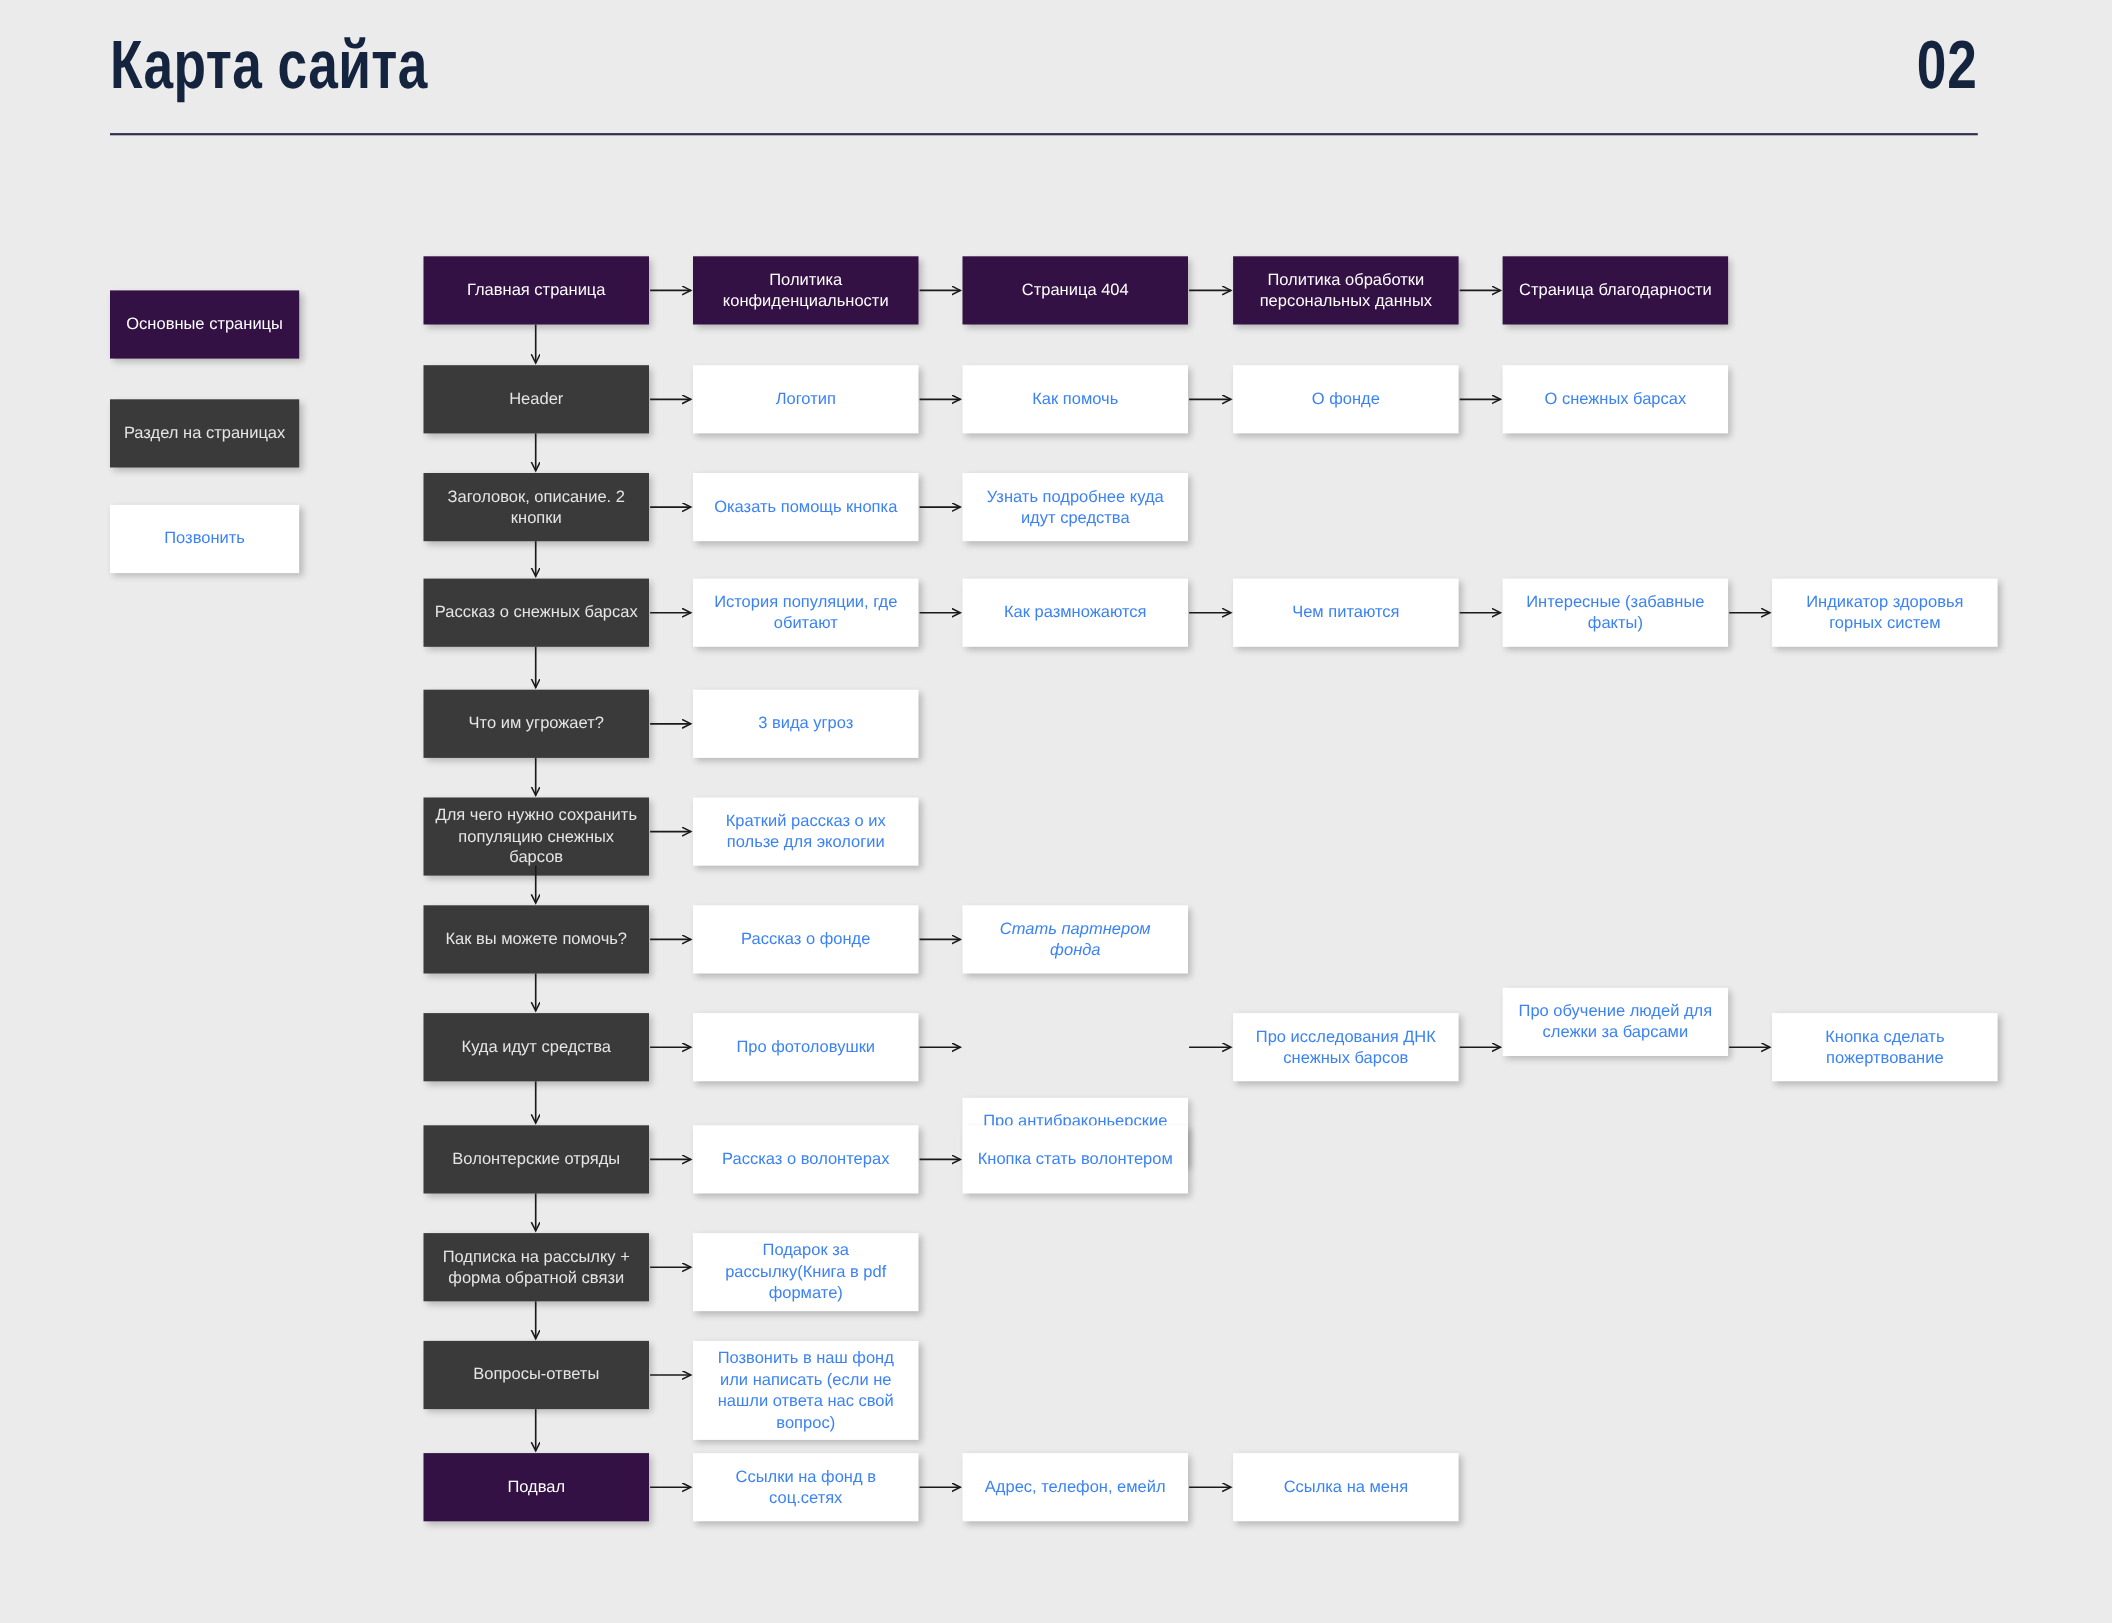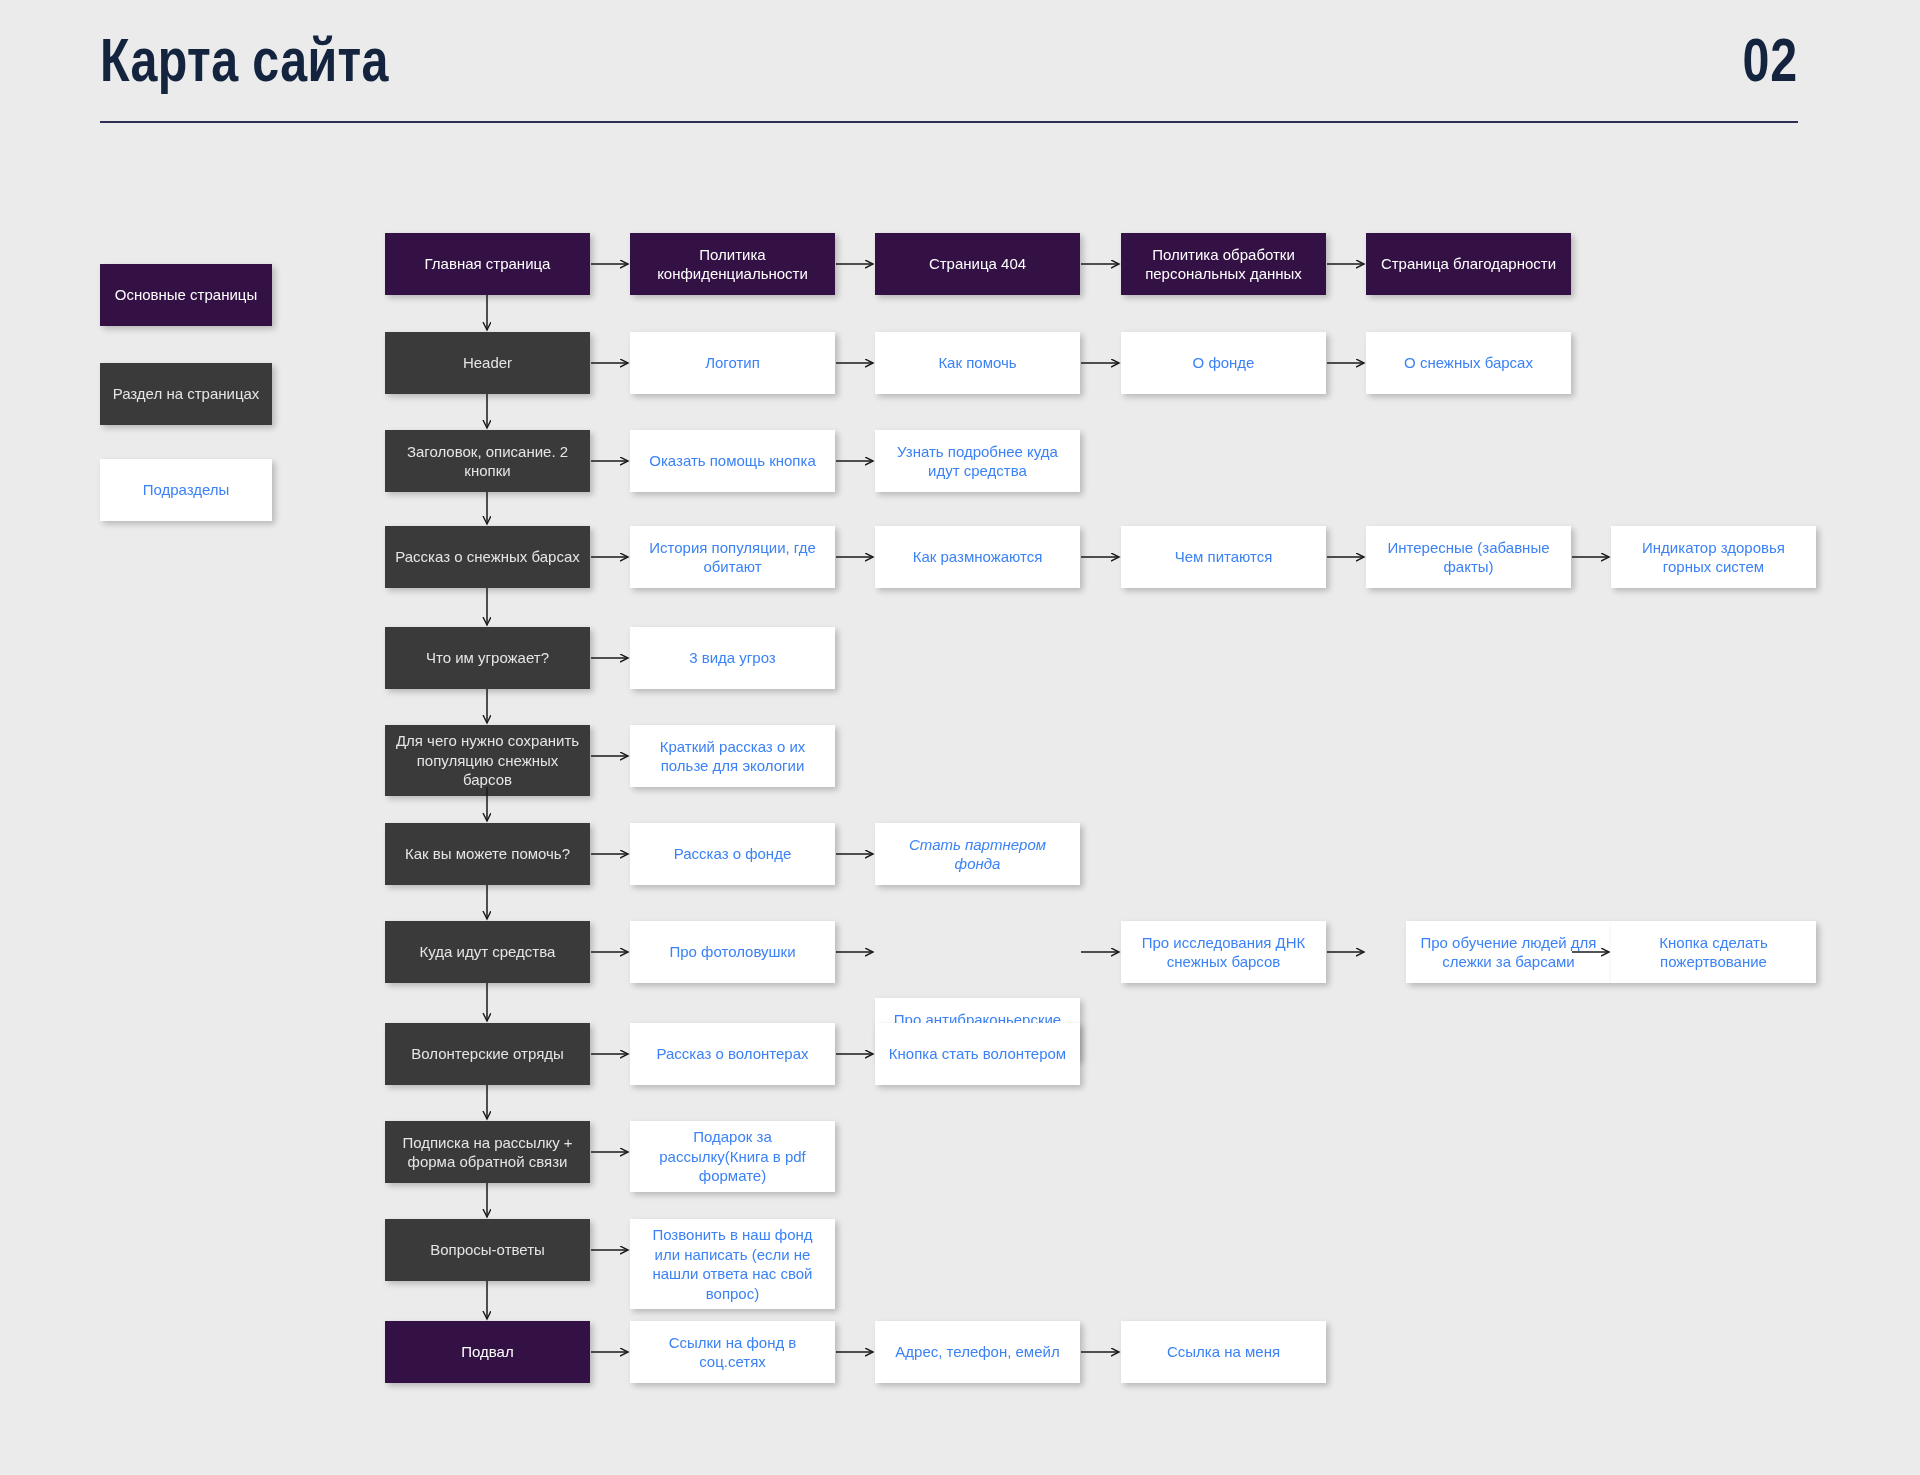--- a/index.html
+++ b/index.html
@@ -75,21 +75,21 @@
 <body>
 
 <div id="canvas">
 
   <div class="title">Карта сайта</div>
   <div class="pagenum">02</div>
   <div class="rule"></div>
 
   <div class="node main legend" style="left:100px;top:232px;">Основные страницы</div>
   <div class="node section legend" style="left:100px;top:331px;">Раздел на страницах</div>
-  <div class="node sub legend" style="left:100px;top:427px;">Подразделы</div>
+  <div class="node sub legend" style="left:100px;top:427px;">Позвонить</div>
 
   <div id="flow">
       <div class="node main" style="left: 385px; top: 233px;">Главная страница</div>
       <div class="node main" style="left: 630px; top: 233px;">Политика конфиденциальности</div>
       <div class="node main" style="left: 875px; top: 233px;">Страница 404</div>
       <div class="node main" style="left: 1121px; top: 233px;">Политика обработки персональных данных</div>
       <div class="node main" style="left: 1366px; top: 233px;">Страница благодарности</div>
       <div class="node section" style="left: 385px; top: 332px;">Header</div>
       <div class="node sub" style="left: 630px; top: 332px;">Логотип</div>
       <div class="node sub" style="left: 875px; top: 332px;">Как помочь</div>
@@ -108,21 +108,21 @@
       <div class="node sub" style="left: 630px; top: 627px;">3 вида угроз</div>
       <div class="node section" style="left: 385px; top: 725px;">Для чего нужно сохранить популяцию снежных барсов</div>
       <div class="node sub" style="left: 630px; top: 725px;">Краткий рассказ о их пользе для экологии</div>
       <div class="node section" style="left: 385px; top: 823px;">Как вы можете помочь?</div>
       <div class="node sub" style="left: 630px; top: 823px;">Рассказ о фонде</div>
       <div class="node sub" style="left: 875px; top: 823px; font-style: italic;">Стать партнером фонда</div>
       <div class="node section" style="left: 385px; top: 921px;">Куда идут средства</div>
       <div class="node sub" style="left: 630px; top: 921px;">Про фотоловушки</div>
       <div class="node sub" style="left: 875px; top: 973px; margin-top: 25px;">Про антибраконьерские рейды</div>
       <div class="node sub" style="left: 1121px; top: 921px;">Про исследования ДНК снежных барсов</div>
-      <div class="node sub" style="left: 1366px; top: 921px; margin-left: 40px;">Про обучение людей для слежки за барсами</div>
+      <div class="node sub" style="left: 1366px; top: 898px;">Про обучение людей для слежки за барсами</div>
       <div class="node sub" style="left: 1611px; top: 921px;">Кнопка сделать пожертвование</div>
       <div class="node section" style="left: 385px; top: 1023px;">Волонтерские отряды</div>
       <div class="node sub" style="left: 630px; top: 1023px;">Рассказ о волонтерах</div>
       <div class="node sub" style="left: 875px; top: 1023px;">Кнопка стать волонтером</div>
       <div class="node section" style="left: 385px; top: 1121px;">Подписка на рассылку + форма обратной связи</div>
       <div class="node sub" style="left: 630px; top: 1121px;">Подарок за рассылку(Книга в pdf формате)</div>
       <div class="node section" style="left: 385px; top: 1219px;">Вопросы-ответы</div>
       <div class="node sub" style="left: 630px; top: 1219px;">Позвонить в наш фонд или написать (если не нашли ответа нас свой вопрос)</div>
       <div class="node main" style="left: 385px; top: 1321px;">Подвал</div>
       <div class="node sub" style="left: 630px; top: 1321px;">Ссылки на фонд в соц.сетях</div>

